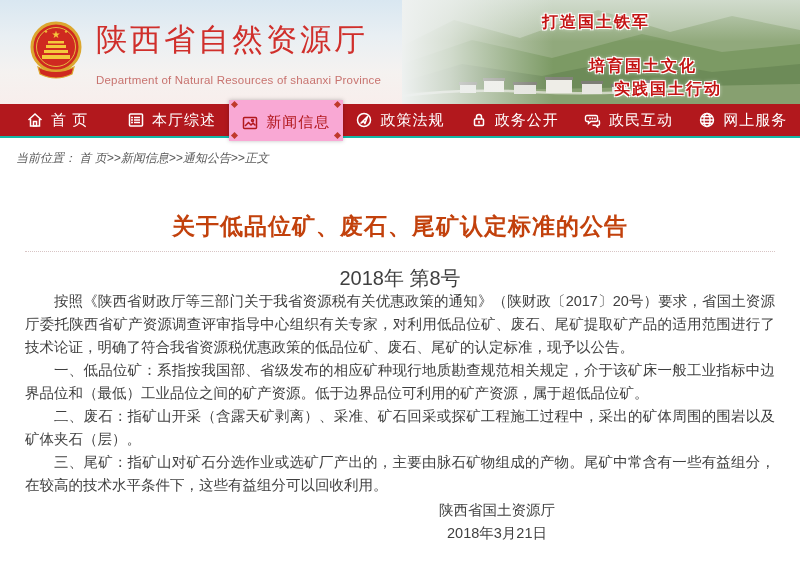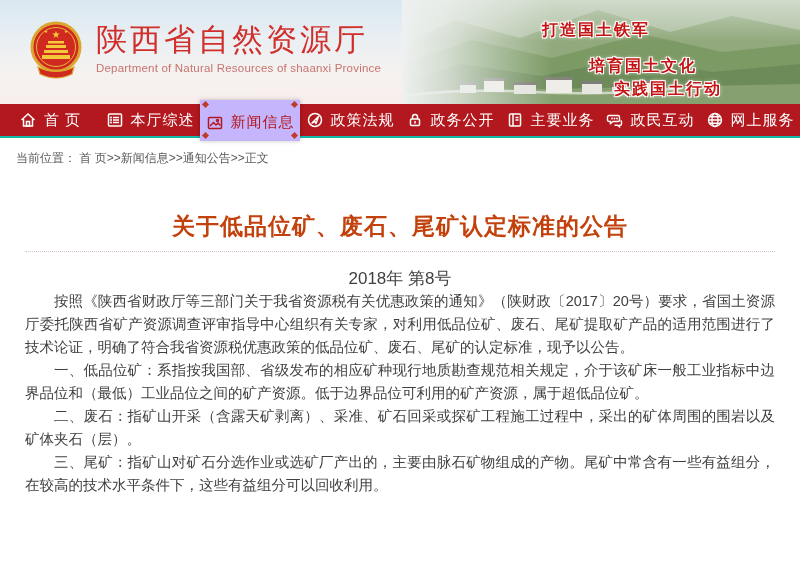--- a/index.html
+++ b/index.html
@@ -22,68 +22,68 @@
   }
   .photo-fade-top {
     position:absolute; inset:0;
     background:linear-gradient(180deg,rgba(236,242,240,0.55) 0%,rgba(236,242,240,0) 40%);
   }
   .slogan {
     position:absolute; font-size:16px; font-weight:bold; color:#c41414; letter-spacing:2px;
     text-shadow:-1px -1px 0 #fff,1px -1px 0 #fff,-1px 1px 0 #fff,1px 1px 0 #fff,0 0 4px #fff;
     white-space:nowrap;
   }
-  .slogan-1 { left:124px; top:20px;padding-left:16px; }
+  .slogan-1 { left:124px; top:12px;padding-left:16px; }
   .slogan-2 { left:166px; top:56px;margin-left:21px; }
   .slogan-3 { left:212px; top:79px; }
 
   .logo-block { position:absolute; left:28px; top:20px; display:flex; align-items:flex-start; cursor:pointer; }
   .emblem { flex:0 0 auto; }
   .logo-text { margin-left:12px; padding-top:2px; }
   .site-title {
     font-size:31px; font-weight:normal; color:#d02f2b; letter-spacing:3px; line-height:36px;
     font-family:"Liberation Sans","DejaVu Sans",sans-serif;
   }
-  .site-subtitle { margin-top:4px; font-size:11.5px; color:#c8736f; letter-spacing:0.2px; }
+  .site-subtitle { margin-top:16px; font-size:11.5px; color:#c8736f; letter-spacing:0.2px; }
 
   
   .nav {
     position:relative; height:34px; background:#b2181d; border-bottom:2px solid #14b8a6;
     display:flex; z-index:5;
   }
   .nav-item {
     flex:1 1 0; display:flex; align-items:center; justify-content:center; gap:7px;
     color:#fff; font-size:15px; letter-spacing:1px; cursor:pointer; position:relative;
   }
   .nav-item .nav-icon { display:flex; align-items:center; }
   .nav-item .nav-icon svg { display:block; }
   .nav-item.active {
-    background:#c4b5fd; color:#b2181d; margin-top:-4px; margin-bottom:-5px; padding-top:4px;
+    background:#f9a8d4; color:#b2181d; margin-top:-4px; margin-bottom:-5px; padding-top:4px;
     box-shadow:0 0 4px rgba(0,0,0,0.25); z-index:6;
   }
   .corner { display:none; position:absolute; width:5px; height:5px; background:#c0392b; transform:rotate(45deg); }
   .nav-item.active .corner { display:block; }
   .corner.tl { left:3px;  top:2px; }
   .corner.tr { right:3px; top:2px; }
   .corner.bl { left:3px;  bottom:3px; }
   .corner.br { right:3px; bottom:3px; }
 
   
-  .breadcrumb { padding:12px 16px 0; font-size:12px; color:#5a5a5a; }
+  .breadcrumb { padding:12px 16px 0; font-size:12px; color:#5a5a5a;font-style:italic; }
   .breadcrumb .path { color:#5a5a5a; }
 
   
   .article { margin:0 25px; color:#3f3f3f; }
   .article-title {
     margin-top:44px; text-align:center; color:#c2410c; font-size:23px; font-weight:bold;
     letter-spacing:1px; line-height:30px; padding-bottom:10px; border-bottom:1px dotted #d8c5c5;
   }
   .article-meta { margin-top:9px; text-align:center; font-size:12.5px; color:#8a8a8a; line-height:17px; }
   .article-meta span { margin:0 4px; }
-  .doc-number { margin-top:15px; text-align:center; font-size:17px; line-height:23px; color:#3f3f3f; }
+  .doc-number { margin-top:15px; text-align:center; font-size:20px; line-height:23px; color:#3f3f3f; }
   .article-body { margin-top:0; font-size:14.5px; line-height:23px; text-align:justify; }
   .article-body p { text-indent:2em; }
   .signature-block { margin-top:2px; padding-left:194px; text-align:center; font-size:14.5px; line-height:23px; }
 </style>
 </head>
 <body>
 
 <div class="page">
 
   <div class="header">
@@ -196,30 +196,20 @@
       <span class="nav-icon">
         <svg width="18" height="18" viewBox="0 0 18 18" fill="none" stroke="currentColor" stroke-width="1.5">
           <rect x="4.5" y="8" width="9" height="6.5" rx="1"></rect>
           <path d="M6.5 8 V6 a2.5 2.5 0 0 1 5 0 V8"></path>
           <path d="M9 10.5 v1.5" stroke-linecap="round"></path>
         </svg>
       </span>
       <span>政务公开</span>
     </div>
 
-    <div class="nav-item">
-      <span class="nav-icon">
-        <svg width="18" height="18" viewBox="0 0 18 18" fill="none" stroke="currentColor" stroke-width="1.5">
-          <rect x="3.5" y="3" width="11" height="12" rx="1"></rect>
-          <path d="M7 3 V15"></path>
-            <path d="M9.5 6.5 H12.5 M9.5 9 H12.5"></path>
-        </svg>
-      </span>
-      <span>主要业务</span>
-    </div>
 
     <div class="nav-item">
       <span class="nav-icon">
         <svg width="18" height="18" viewBox="0 0 18 18" fill="none" stroke="currentColor" stroke-width="1.4">
           <path d="M3 4.5 h9 a1.5 1.5 0 0 1 1.5 1.5 v3 a1.5 1.5 0 0 1 -1.5 1.5 h-5 l-2.5 2 v-2 h-1.5 a1.5 1.5 0 0 1 -1.5 -1.5 v-3 a1.5 1.5 0 0 1 1.5 -1.5 Z"></path>
           <path d="M6 7.5 h0.01 M8.5 7.5 h0.01 M11 7.5 h0.01" stroke-width="1.8" stroke-linecap="round"></path>
           <path d="M14.5 9.5 a1.5 1.5 0 0 1 1 1.4 v2 a1.3 1.3 0 0 1 -1.3 1.3 h-0.7 v1.6 l-2 -1.6 h-3"></path>
         </svg>
       </span>
       <span>政民互动</span>
@@ -249,15 +239,19 @@
 
     <div class="doc-number">2018年 第8号</div>
 
     <div class="article-body">
       <p>按照《陕西省财政厅等三部门关于我省资源税有关优惠政策的通知》（陕财政〔2017〕20号）要求，省国土资源厅委托陕西省矿产资源调查评审指导中心组织有关专家，对利用低品位矿、废石、尾矿提取矿产品的适用范围进行了技术论证，明确了符合我省资源税优惠政策的低品位矿、废石、尾矿的认定标准，现予以公告。</p>
       <p>一、低品位矿：系指按我国部、省级发布的相应矿种现行地质勘查规范相关规定，介于该矿床一般工业指标中边界品位和（最低）工业品位之间的矿产资源。低于边界品位可利用的矿产资源，属于超低品位矿。</p>
       <p>二、废石：指矿山开采（含露天矿剥离）、采准、矿石回采或探矿工程施工过程中，采出的矿体周围的围岩以及矿体夹石（层）。</p>
       <p>三、尾矿：指矿山对矿石分选作业或选矿厂产出的，主要由脉石矿物组成的产物。尾矿中常含有一些有益组分，在较高的技术水平条件下，这些有益组分可以回收利用。</p>
     </div>
 
+    <div class="signature-block">
+      <div>陕西省国土资源厅</div>
+      <div>2018年3月21日</div>
+    </div>
   </div>
 
 </div>
 
 </body></html>

